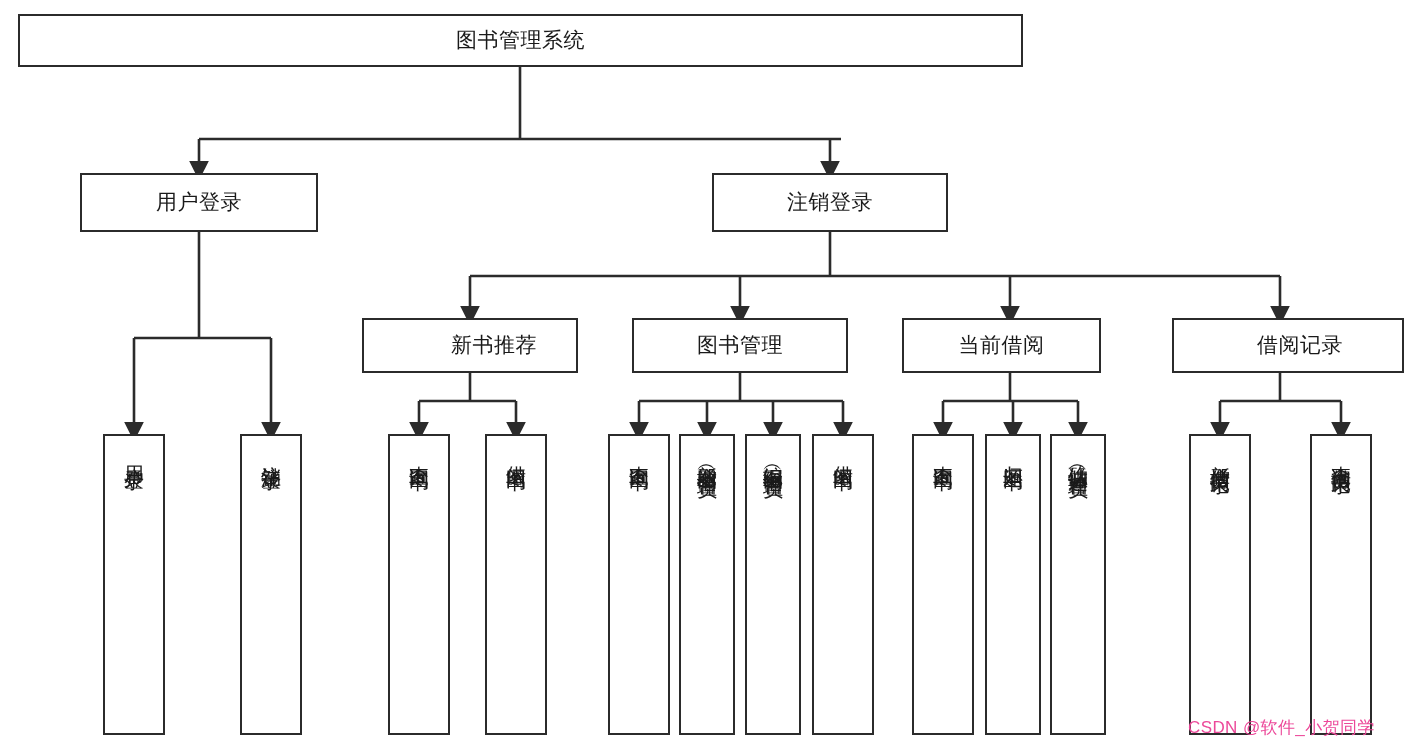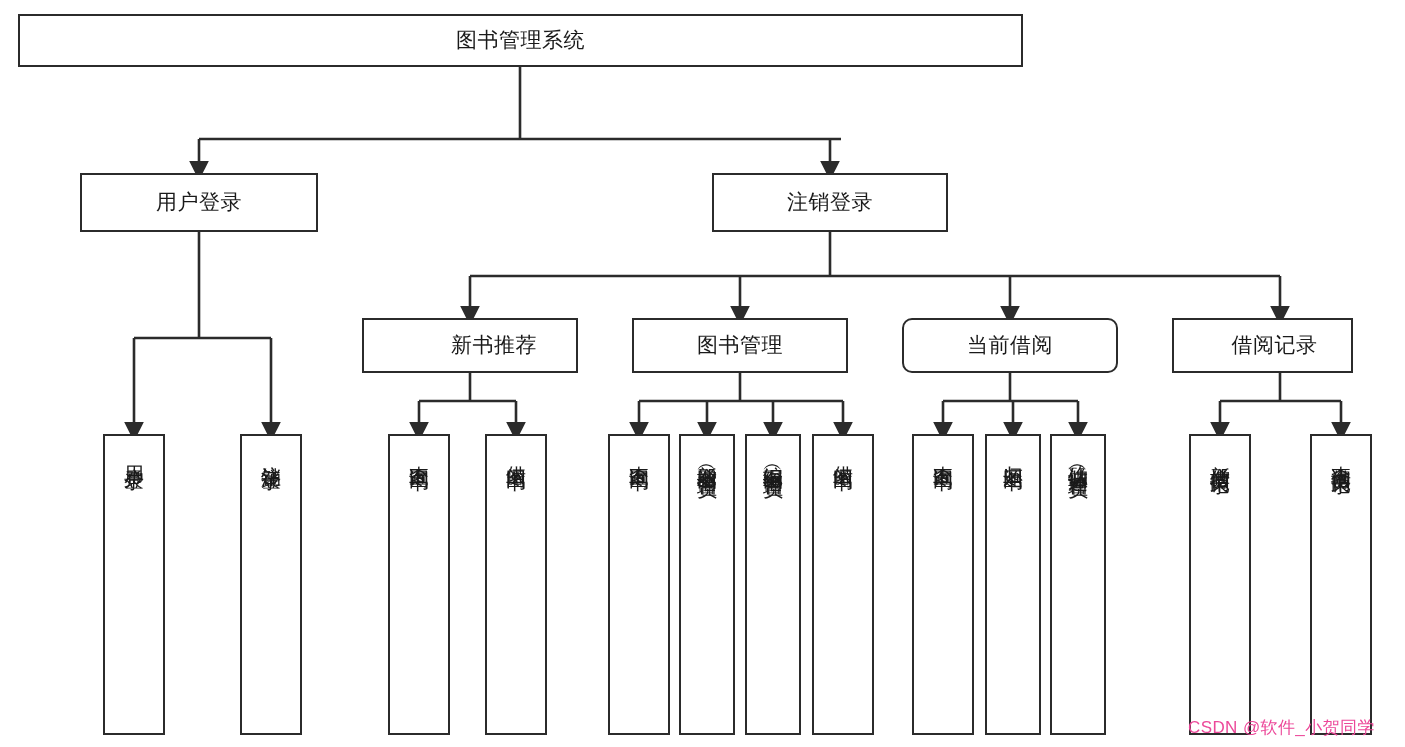--- a/index.html
+++ b/index.html
@@ -138,24 +138,24 @@
   <div class="node horiz" id="n-l1-1" style="left: 712px; top: 173px; width: 236px; height: 59px;">
     <span class="node-label">注销登录</span>
   </div>
 
   <div class="node horiz" id="n-l2-0" style="left: 362px; top: 318px; width: 216px; height: 55px; padding-left: 48px;">
     <span class="node-label">新书推荐</span>
   </div>
   <div class="node horiz" id="n-l2-1" style="left: 632px; top: 318px; width: 216px; height: 55px;">
     <span class="node-label">图书管理</span>
   </div>
-  <div class="node horiz" id="n-l2-2" style="left: 902px; top: 318px; width: 216px; height: 55px; border-radius: 10px;">
+  <div class="node horiz" id="n-l2-2" style="left: 902px; top: 318px; width: 199px; height: 55px;">
     <span class="node-label">当前借阅</span>
   </div>
-  <div class="node horiz" id="n-l2-3" style="left: 1172px; top: 318px; width: 181px; height: 55px; padding-left: 24px;">
+  <div class="node horiz" id="n-l2-3" style="left: 1172px; top: 318px; width: 232px; height: 55px; padding-left: 24px;">
     <span class="node-label">借阅记录</span>
   </div>
 
   <div class="node vert" id="n-lf-0" style="left: 103px; top: 434px; width: 62px; height: 301px;">
     <span class="node-label">用户登录</span>
   </div>
   <div class="node vert" id="n-lf-1" style="left: 240px; top: 434px; width: 62px; height: 301px;">
     <span class="node-label">注销登录</span>
   </div>
   <div class="node vert" id="n-lf-2" style="left: 388px; top: 434px; width: 62px; height: 301px;">

